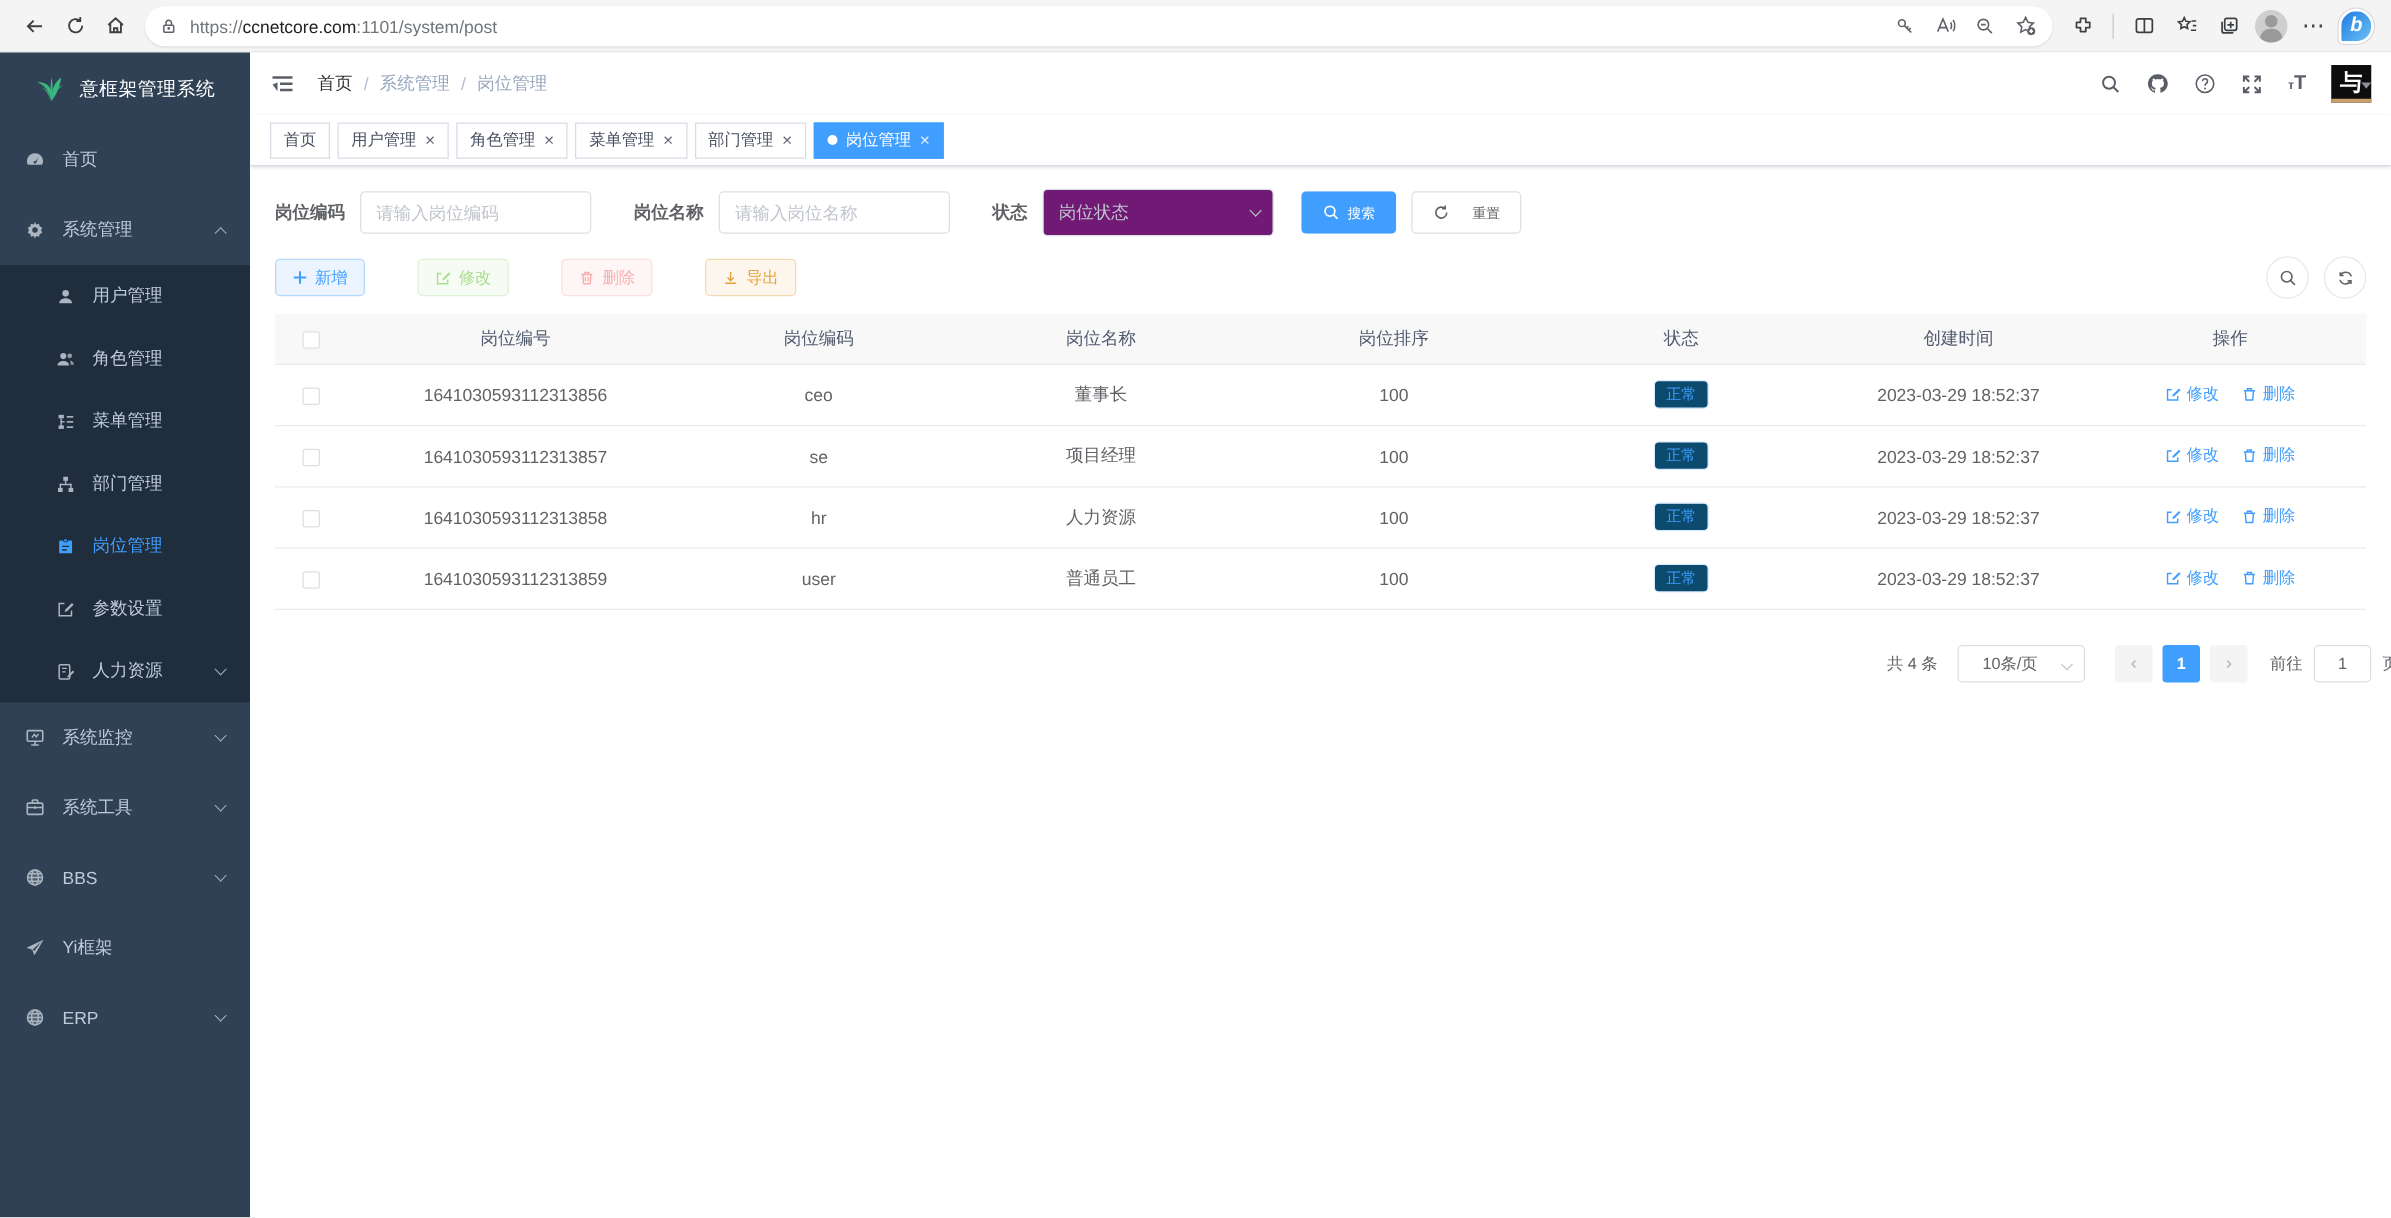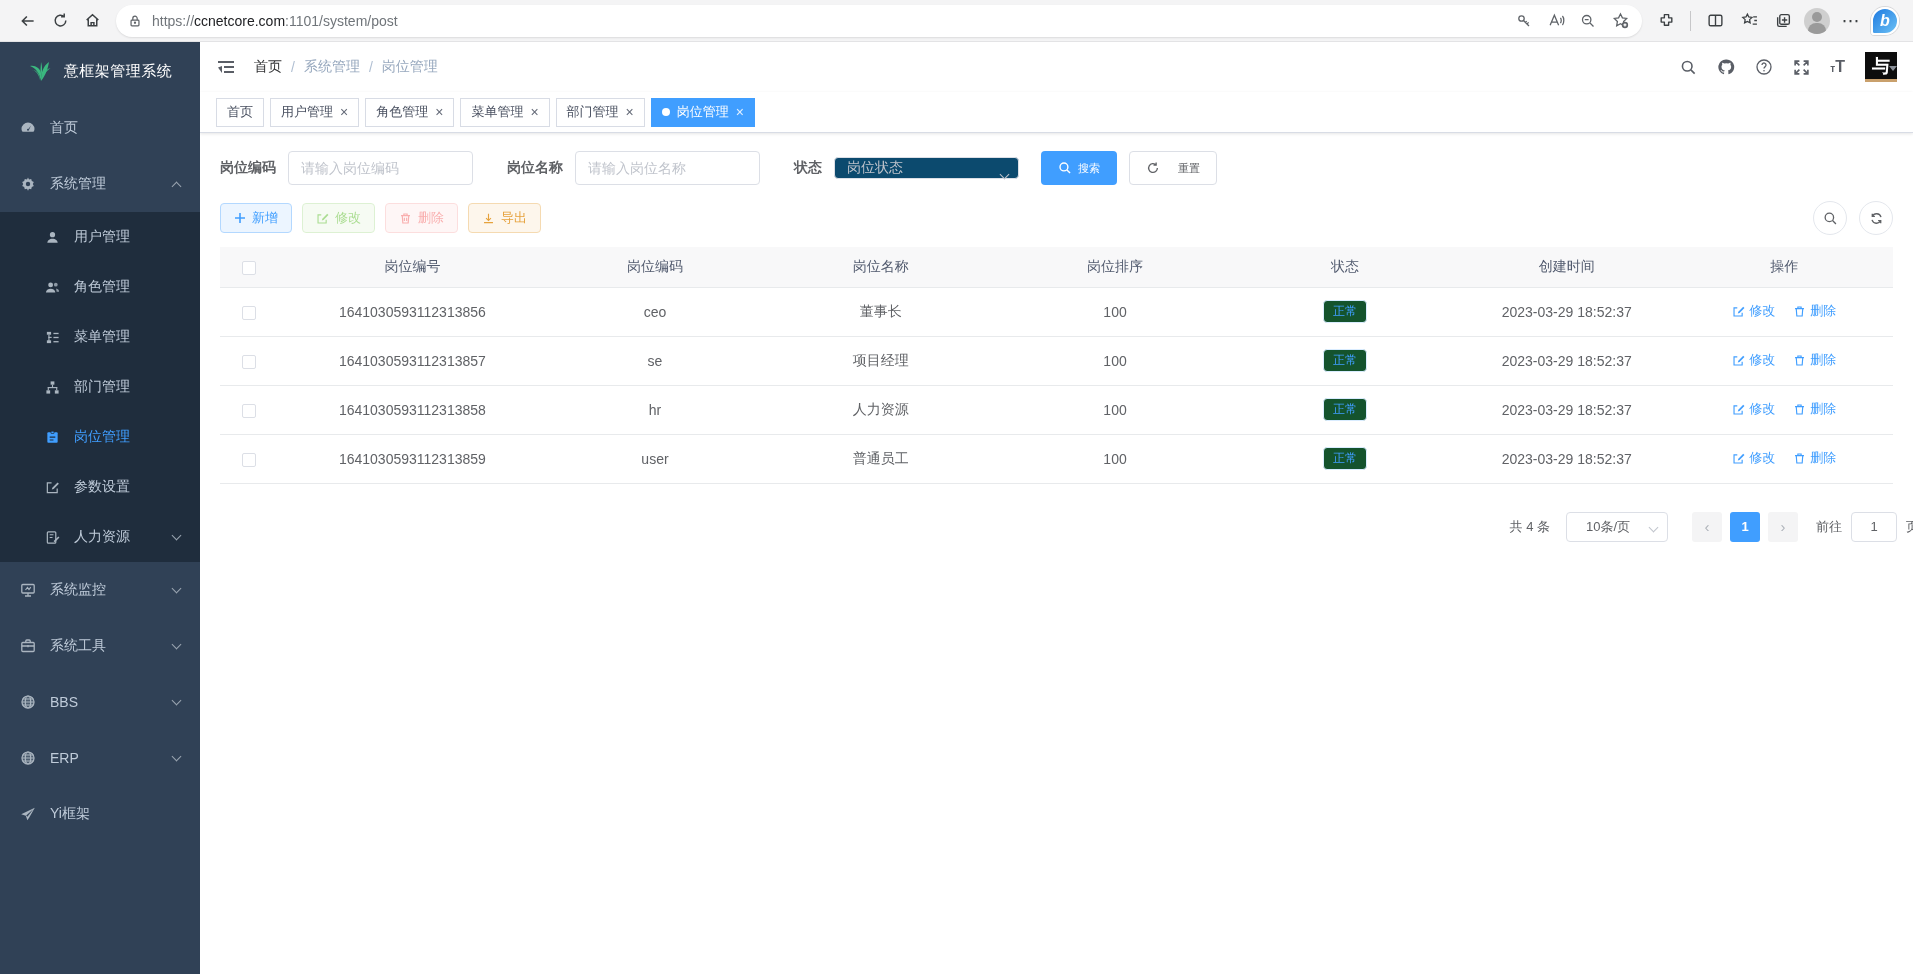--- a/index.html
+++ b/index.html
@@ -59,40 +59,40 @@
   .tag-dot { width:8px; height:8px; border-radius:50%; background:#fff; }
   .tag-close { font-size:14px; line-height:1; opacity:.85; }
 
   
   .content { flex:1 1 auto; padding:18px 20px 0 20px; overflow:hidden; }
   .search-row { display:flex; align-items:center; margin-bottom:16px; }
   .field { display:flex; align-items:center; margin-right:34px; }
   .field-label { font-weight:bold; color:#606266; font-size:14px; margin-right:12px; white-space:nowrap; }
   .text-input { width:185px; height:34px; border:1px solid #dcdfe6; border-radius:4px; padding:0 12px; font-size:14px; color:#606266; outline:none; background:#fff; }
   .text-input::placeholder { color:#c0c4cc; }
-  .select-box { width:185px; height:22px; border:1px solid #dcdfe6; border-radius:4px; padding:0 28px 0 12px; font-size:14px; color:#c0c4cc; display:flex; align-items:center; position:relative; background:#0c4a6e; cursor:pointer; }
+  .select-box { width:185px; height:38px; border:1px solid #dcdfe6; border-radius:4px; padding:0 28px 0 12px; font-size:14px; color:#c0c4cc; display:flex; align-items:center; position:relative; background:#701a75; cursor:pointer; }
   .select-caret { position:absolute; right:10px; top:13px; width:7px; height:7px; border-right:1.3px solid #c0c4cc; border-bottom:1.3px solid #c0c4cc; transform:rotate(45deg); }
   .btn { height:34px; border-radius:4px; padding:0 16px; font-size:11px; display:inline-flex; align-items:center; gap:6px; cursor:pointer; border:1px solid transparent; }
   .btn-search { background:#409eff; color:#fff; margin-left:22px; }
   .btn-reset { background:#fff; color:#606266; border-color:#dcdfe6; margin-left:12px;gap:18px; }
 
-  .toolbar-row { display:flex; align-items:center; margin-bottom:12px; }
+  .toolbar-row { display:flex; align-items:center; margin-bottom:12px;gap:32px; }
   .tb { height:30px; padding:0 13px; border-radius:4px; font-size:13px; display:inline-flex; align-items:center; gap:6px; border:1px solid; margin-right:10px; cursor:pointer; background:#fff; }
   .tb-add { color:#409eff; background:#ecf5ff; border-color:#b3d8ff; }
   .tb-edit { color:#67c23a; background:#f0f9eb; border-color:#c2e7b0; opacity:.55; }
   .tb-del { color:#f56c6c; background:#fef0f0; border-color:#fbc4c4; opacity:.55; }
   .tb-exp { color:#e6a23c; background:#fdf6ec; border-color:#f5dab1; }
   .tool-circles { margin-left:auto; display:flex; gap:12px; }
   .circle-btn { width:34px; height:34px; border-radius:50%; border:1px solid #e4e7ed; background:#fff; color:#606266; display:flex; align-items:center; justify-content:center; cursor:pointer; }
 
   table.grid { width:100%; border-collapse:collapse; font-size:14px; color:#606266; table-layout:fixed; }
   .grid thead th { background:#f8f8f9; color:#515a6e; font-weight:normal; height:40px; text-align:center; border-bottom:1px solid #e8eaec; }
   .grid tbody td { height:49px; text-align:center; border-bottom:1px solid #e8eaec; overflow:hidden; white-space:nowrap; }
   .checkbox { display:inline-block; width:14px; height:14px; border:1px solid #dcdfe6; border-radius:2px; background:#fff; vertical-align:middle; cursor:pointer; }
-  .tag-normal { display:inline-block; padding:3px 9px; font-size:12px; color:#409eff; background:#14532d; border:1px solid #d9ecff; border-radius:4px; line-height:1.3; }
+  .tag-normal { display:inline-block; padding:3px 9px; font-size:12px; color:#409eff; background:#0c4a6e; border:1px solid #d9ecff; border-radius:4px; line-height:1.3; }
   .link { color:#409eff; font-size:13px; display:inline-flex; align-items:center; gap:4px; cursor:pointer; }
   .link + .link { margin-left:14px; }
 
   .pagination { display:flex; align-items:center; justify-content:flex-end; margin-top:28px; margin-right:-26px; font-size:13px; color:#606266; }
   .pg-total { margin-right:16px; }
   .pg-size { width:102px; height:30px; border:1px solid #dcdfe6; border-radius:4px; display:flex; align-items:center; justify-content:center; position:relative; padding-right:18px; cursor:pointer; margin-right:20px; color:#606266; }
   .pg-size .select-caret { top:11px; }
   .pg-btn { width:30px; height:30px; background:#f4f4f5; border-radius:3px; display:flex; align-items:center; justify-content:center; color:#aeb3ba; font-size:15px; margin:0 4px; cursor:pointer; }
   .pg-page { width:30px; height:30px; background:#409eff; color:#fff; border-radius:3px; display:flex; align-items:center; justify-content:center; font-weight:bold; margin:0 4px; cursor:pointer; }
   .pg-goto { margin-left:14px; display:flex; align-items:center; gap:9px; }
@@ -337,37 +337,37 @@
                 <circle cx="8" cy="8" r="6"></circle>
                 <ellipse cx="8" cy="8" rx="2.7" ry="6"></ellipse>
                 <path d="M2 8h12M2.8 5h10.4M2.8 11h10.4"></path>
               </svg>
           </span>
           <span>BBS</span>
           <span class="chev down"></span>
         </div>
         <div class="menu-item">
           <span class="mi-icon">
+            <svg width="16" height="16" viewBox="0 0 16 16" fill="currentColor">
+                <path d="M14.8 1.8L1.2 8.2l4.6 1.6 1.6 4.4 2-3 5.4-9.4zM6.2 9.6l7-6.4-5.8 7.6z"></path>
+              </svg>
+          </span>
+          <span>Yi框架</span>
+        </div>
+        <div class="menu-item">
+          <span class="mi-icon">
             <svg width="16" height="16" viewBox="0 0 16 16" fill="none" stroke="currentColor" stroke-width="1.2">
                 <circle cx="8" cy="8" r="6" fill="currentColor" opacity=".25"></circle>
                 <circle cx="8" cy="8" r="6"></circle>
                 <ellipse cx="8" cy="8" rx="2.7" ry="6"></ellipse>
                 <path d="M2 8h12M2.8 5h10.4M2.8 11h10.4"></path>
               </svg>
           </span>
           <span>ERP</span>
           <span class="chev down"></span>
-        </div>
-        <div class="menu-item">
-          <span class="mi-icon">
-            <svg width="16" height="16" viewBox="0 0 16 16" fill="currentColor">
-                <path d="M14.8 1.8L1.2 8.2l4.6 1.6 1.6 4.4 2-3 5.4-9.4zM6.2 9.6l7-6.4-5.8 7.6z"></path>
-              </svg>
-          </span>
-          <span>Yi框架</span>
         </div>
       </nav>
     </aside>
 
     <div class="main">
 
       <header class="navbar">
         <span class="hamburger">
           <svg width="20" height="20" viewBox="0 0 20 20" fill="#5a5e66">
               <rect x="2" y="4" width="16" height="2"></rect>

